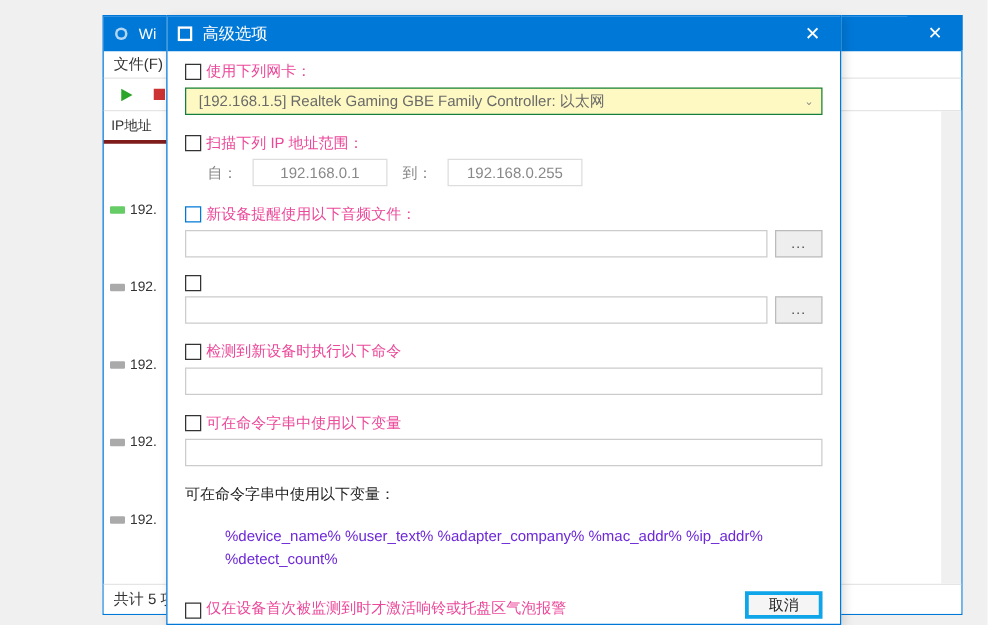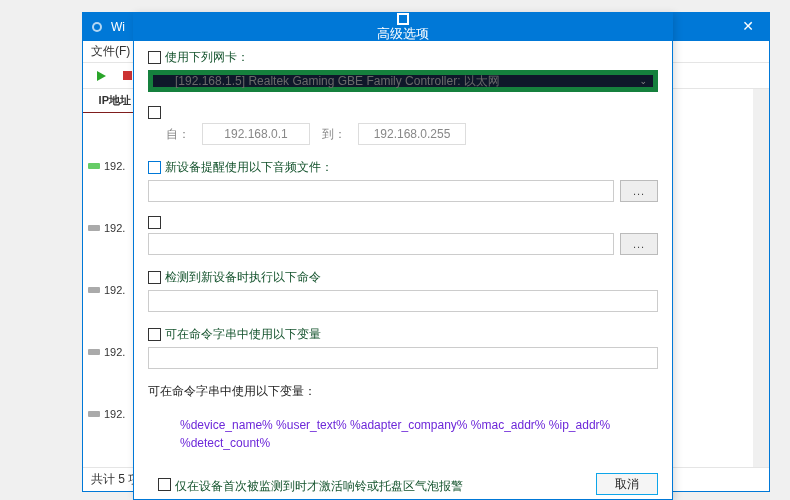--- a/index.html
+++ b/index.html
@@ -7,61 +7,61 @@
 
 
 .parent-window { position: absolute; top: 12px; left: 82px; right: 20px; height: 480px; background: #fff; border: 1px solid #0078d7; }
 .parent-titlebar { height: 28px; background: #0078d7; color: #fff; display: flex; align-items: center; padding: 0 6px; font-size: 12px; }
 .parent-titlebar .ticon { width: 16px; height: 16px; margin-right: 6px; display: inline-flex; align-items: center; justify-content: center; }
 .parent-menubar { height: 22px; border-bottom: 1px solid #e5e5e5; font-size: 12px; display: flex; align-items: center; padding: 0 8px; color: #333; }
 .parent-toolbar { height: 26px; display: flex; align-items: center; padding: 0 8px; gap: 6px; border-bottom: 1px solid #e5e5e5; }
 .tbtn { width: 20px; height: 20px; display: inline-flex; align-items: center; justify-content: center; }
 .parent-content { display: flex; height: calc(100% - 28px - 22px - 26px - 24px); }
 .ip-panel { width: 55px; border-right: 1px solid #e5e5e5; font-size: 11px; }
-.ip-header { padding: 4px 6px; font-weight: bold; color: #333; border-bottom: 1px solid #7f1d1d; text-align: right; }
+.ip-header { padding: 4px 6px; font-weight: normal; color: #333; border-bottom: 3px solid #7f1d1d; }
 .ip-row { padding: 3px 4px; display: flex; align-items: center; gap: 3px; color: #333; margin-top: 44px; }
 .ip-icon { width: 14px; height: 10px; display: inline-block; }
 .parent-statusbar { height: 24px; border-top: 1px solid #e5e5e5; font-size: 12px; display: flex; align-items: center; padding: 0 8px; color: #333; position: absolute; bottom: 0; left: 0; right: 0; background: #fff; }
 .parent-scrollbar { position: absolute; top: 76px; right: 0; width: 16px; bottom: 24px; background: #f0f0f0; }
 .parent-close { position: absolute; top: 12px; right: 20px; width: 44px; height: 28px; background: #0078d7; color: #fff; display: flex; align-items: center; justify-content: center; font-size: 14px; }
 
 
 .modal { position: absolute; top: 12px; left: 133px; width: 540px; height: 488px; background: #fff; border: 1px solid #0078d7; box-shadow: 2px 2px 8px rgba(0,0,0,0.15); }
-.modal-titlebar { height: 28px; background: #0078d7; color: #fff; display: flex; align-items: center; font-size: 13px; flex-direction: column; }
+.modal-titlebar { height: 28px; background: #0078d7; color: #fff; display: flex; align-items: center; font-size: 13px; }
 .modal-titlebar .micon { width: 16px; height: 16px; margin: 0 6px 0 6px; display: inline-flex; align-items: center; justify-content: center; }
 .modal-titlebar .mtitle { flex: 1; }
 .modal-titlebar .mclose { width: 44px; height: 28px; display: flex; align-items: center; justify-content: center; font-size: 15px; cursor: pointer; }
 
 .modal-body { padding: 8px 14px 0 14px; font-size: 12px; color: #222; height: calc(100% - 28px); overflow: hidden; position: relative; }
 
 .section { margin-bottom: 14px; }
 .chk-row { display: flex; align-items: center; gap: 4px; margin-bottom: 4px; }
 .chk { width: 13px; height: 13px; border: 1px solid #333; background: #fff; flex-shrink: 0; cursor: pointer; }
 .chk.blue { border-color: #0078d7; }
-.lbl { font-size: 12px; color: #14532d; }
-
-.adapter-select { margin-top: 4px; height: 22px; background: #0f172a; border: 5px solid #15803d; color: #6a6a6a; font-size: 12px; padding: 0 22px; display: flex; align-items: center; position: relative; width: 100%; }
+.lbl { font-size: 12px; color: #ec4899; }
+
+.adapter-select { margin-top: 4px; height: 22px; background: #fef9c3; border: 1px solid #15803d; color: #6a6a6a; font-size: 12px; padding: 0 10px; display: flex; align-items: center; position: relative; width: 100%; }
 .adapter-select .caret { position: absolute; right: 6px; font-size: 9px; color: #888; }
 
 .range-row { display: flex; align-items: center; gap: 12px; margin-top: 4px; padding-left: 18px; }
 .range-row .rlbl { color: #888; font-size: 12px; }
 .range-input { height: 22px; width: 108px; border: 1px solid #ddd; background: #fff; color: #888; font-size: 12px; text-align: center; display: flex; align-items: center; justify-content: center; }
 
 .file-row { display: flex; gap: 6px; margin-top: 4px; }
 .file-input { flex: 1; height: 22px; border: 1px solid #ccc; background: #fff; }
 .browse-btn { width: 38px; height: 22px; border: 1px solid #bbb; background: #eee; color: #444; font-size: 11px; display: flex; align-items: center; justify-content: center; cursor: pointer; letter-spacing: 1px; }
 
 .cmd-input { width: 100%; height: 22px; border: 1px solid #ccc; background: #fff; margin-top: 4px; }
 
 .vars-label { font-size: 12px; color: #222; margin-bottom: 16px; }
 .vars-text { font-size: 12px; color: #6d28d9; line-height: 1.5; padding-left: 4px; margin-left: 28px; }
 
-.cancel-btn { position: absolute; right: 14px; bottom: 4px; width: 62px; height: 22px; border: 1px solid #0ea5e9; background: #f5f5f5; font-size: 12px; display: flex; align-items: center; justify-content: center; cursor: pointer; }
-
-.last-chk { position: absolute; bottom: 4px; left: 24px; display: flex; align-items: flex-start; gap: 4px; }
+.cancel-btn { position: absolute; right: 14px; bottom: 4px; width: 62px; height: 22px; border: 3px solid #0ea5e9; background: #f5f5f5; font-size: 12px; display: flex; align-items: center; justify-content: center; cursor: pointer; }
+
+.last-chk { position: absolute; bottom: 4px; left: 14px; display: flex; align-items: flex-end; gap: 4px; }
 </style>
 </head>
 <body>
 
 <div class="parent-window">
   <div class="parent-titlebar">
     <span class="ticon">
       <svg width="14" height="14" viewBox="0 0 14 14">
           <circle cx="7" cy="7" r="5" fill="#fff" opacity="0.7"></circle>
           <circle cx="7" cy="7" r="3" fill="#0078d7"></circle>
@@ -147,20 +147,21 @@
       </div>
       <div class="adapter-select">
         <span>[192.168.1.5]  Realtek Gaming GBE Family Controller: 以太网</span>
         <span class="caret">⌄</span>
       </div>
     </div>
 
     <div class="section">
       <div class="chk-row">
         <span class="chk"></span>
+        <span class="lbl">扫描下列 IP 地址范围：</span>
       </div>
       <div class="range-row">
         <span class="rlbl">自：</span>
         <span class="range-input">192.168.0.1</span>
         <span class="rlbl">到：</span>
         <span class="range-input">192.168.0.255</span>
       </div>
     </div>
 
     <div class="section">

